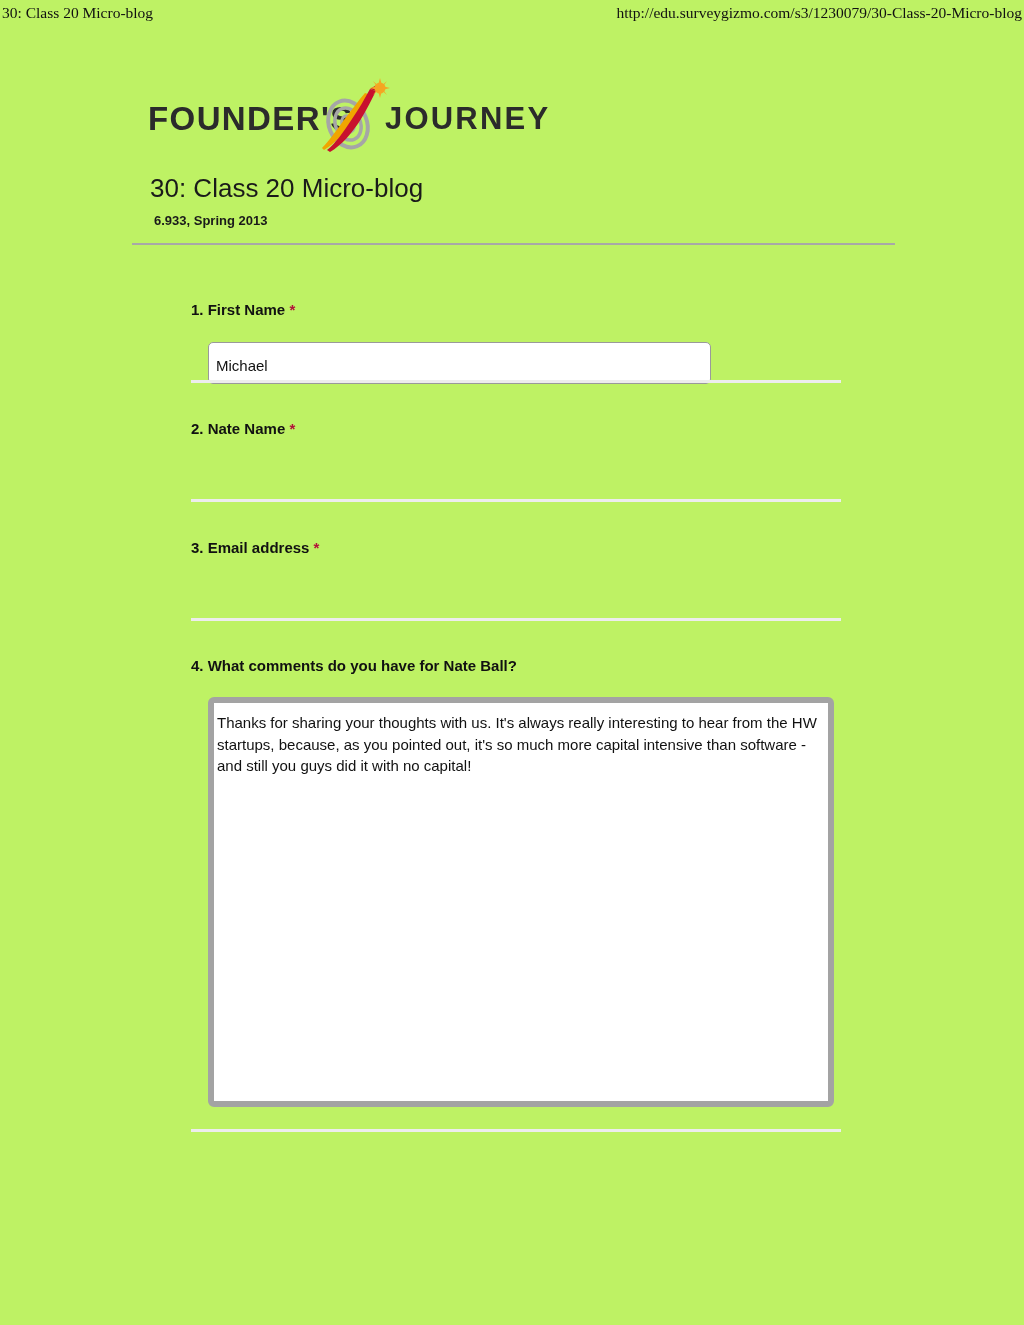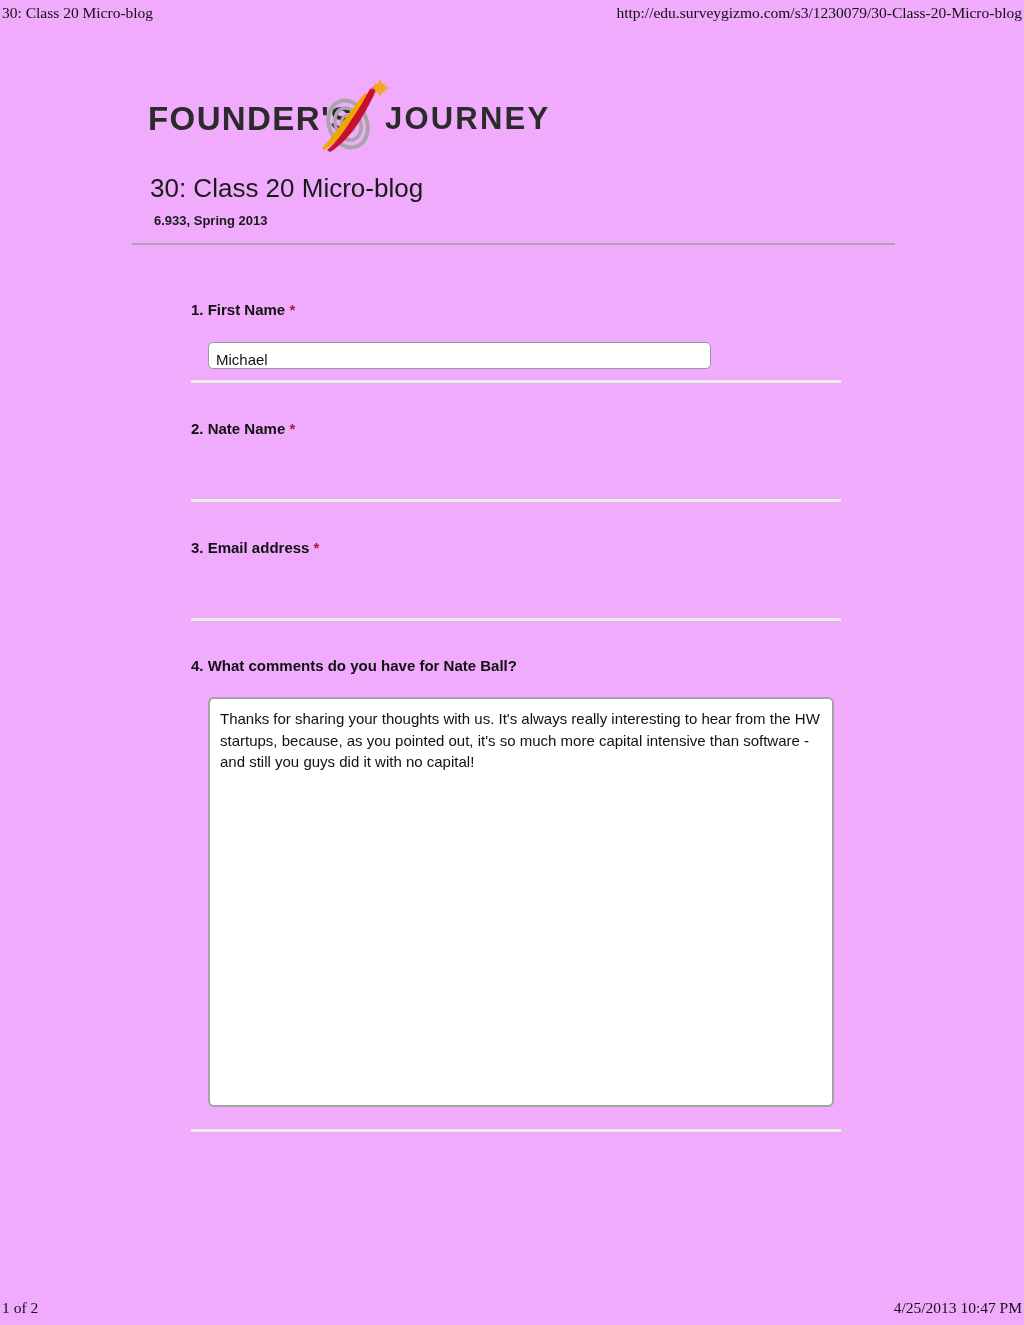--- a/index.html
+++ b/index.html
@@ -4,21 +4,21 @@
 <style>
   html, body {
     margin: 0;
     padding: 0;
     background: #ffffff;
   }
   .page {
     position: relative;
     width: 1024px;
     height: 1325px;
-    background: #f0abfc;
+    background: #bef264;
     overflow: hidden;
     font-family: "Liberation Sans", sans-serif;
     color: #000000;
   }
 
   
   .print-header {
     position: absolute;
     top: 0;
     left: 0;
@@ -132,44 +132,44 @@
   }
   .q-req {
     color: #b2123a;
     font-weight: bold;
     font-size: 15px;
   }
 
   .text-input {
     position: absolute;
     box-sizing: border-box;
-    height: 27px;
+    height: 42px;
     border: 1px solid #9a9a9a;
     border-radius: 5px;
     background: #ffffff;
     font-family: "Liberation Sans", sans-serif;
     font-size: 15px;
     color: #111;
     line-height: 25px;
-    padding: 4px 7px;
+    padding: 10px 7px;
     white-space: nowrap;
     overflow: hidden;
   }
 
   .textarea-box {
     position: absolute;
     box-sizing: border-box;
-    border: 2px solid #a3a3a3;
+    border: 6px solid #a3a3a3;
     border-radius: 6px;
     background: #ffffff;
     font-family: "Liberation Sans", sans-serif;
     font-size: 15px;
     color: #111;
     line-height: 21.5px;
-    padding: 9px 10px;
+    padding: 9px 3px;
     overflow: hidden;
   }
 
   .sep {
     position: absolute;
     left: 191px;
     width: 650px;
     height: 3px;
     background: #ededed;
   }
@@ -250,18 +250,14 @@
 
   <div class="q-label" style="left:191px; top:656px;">
     <span>4.</span>
     <span>What comments do you have for Nate Ball?</span>
     <span class="q-req"></span>
   </div>
   <div class="textarea-box" style="left:208px; top:697px; width:626px; height:410px;" placeholder="">Thanks for sharing your thoughts with us.  It's always really interesting to hear from the HW startups, because, as you pointed out, it's so much more capital intensive than software - and still you guys did it with no capital!</div>
   <div class="sep" style="top:1129px;"></div>
 
 
-  <div class="print-footer">
-    <span class="left">1 of 2</span>
-    <span class="right">4/25/2013 10:47 PM</span>
-  </div>
 
 </div>
 
 </body></html>

